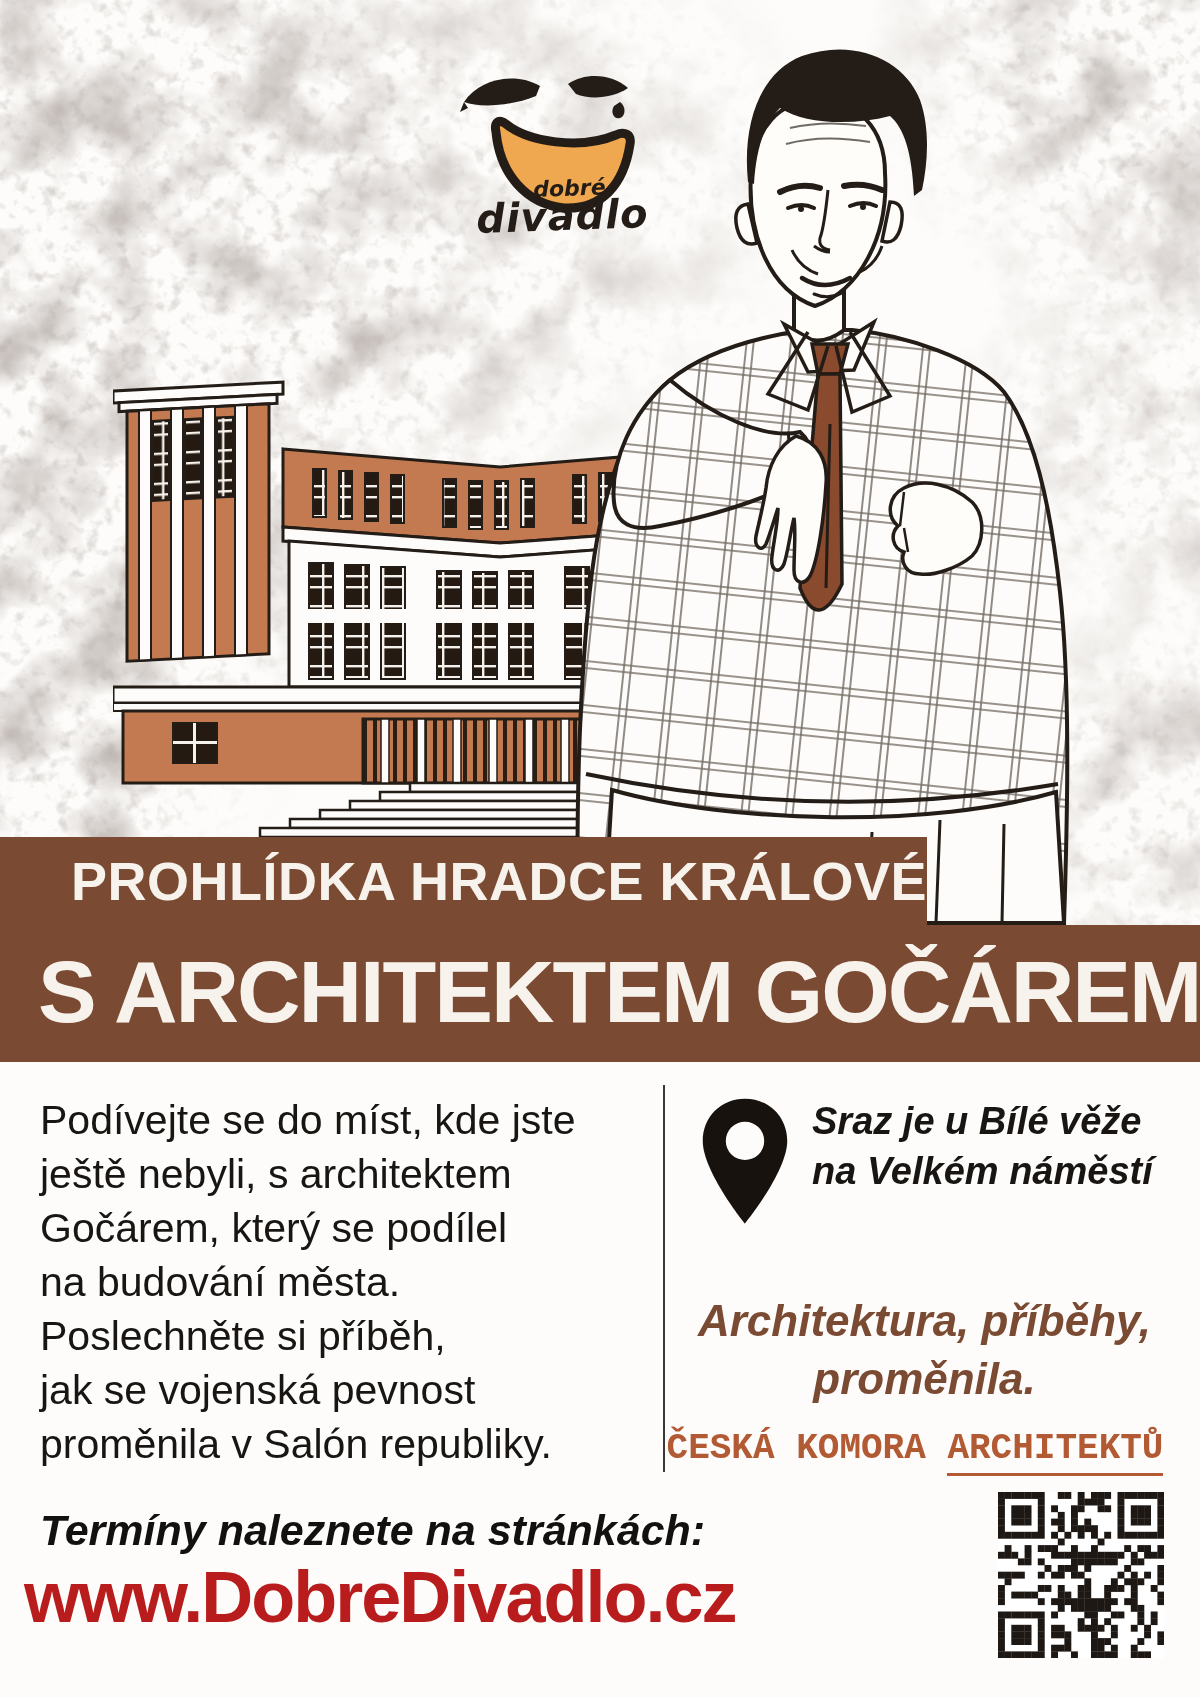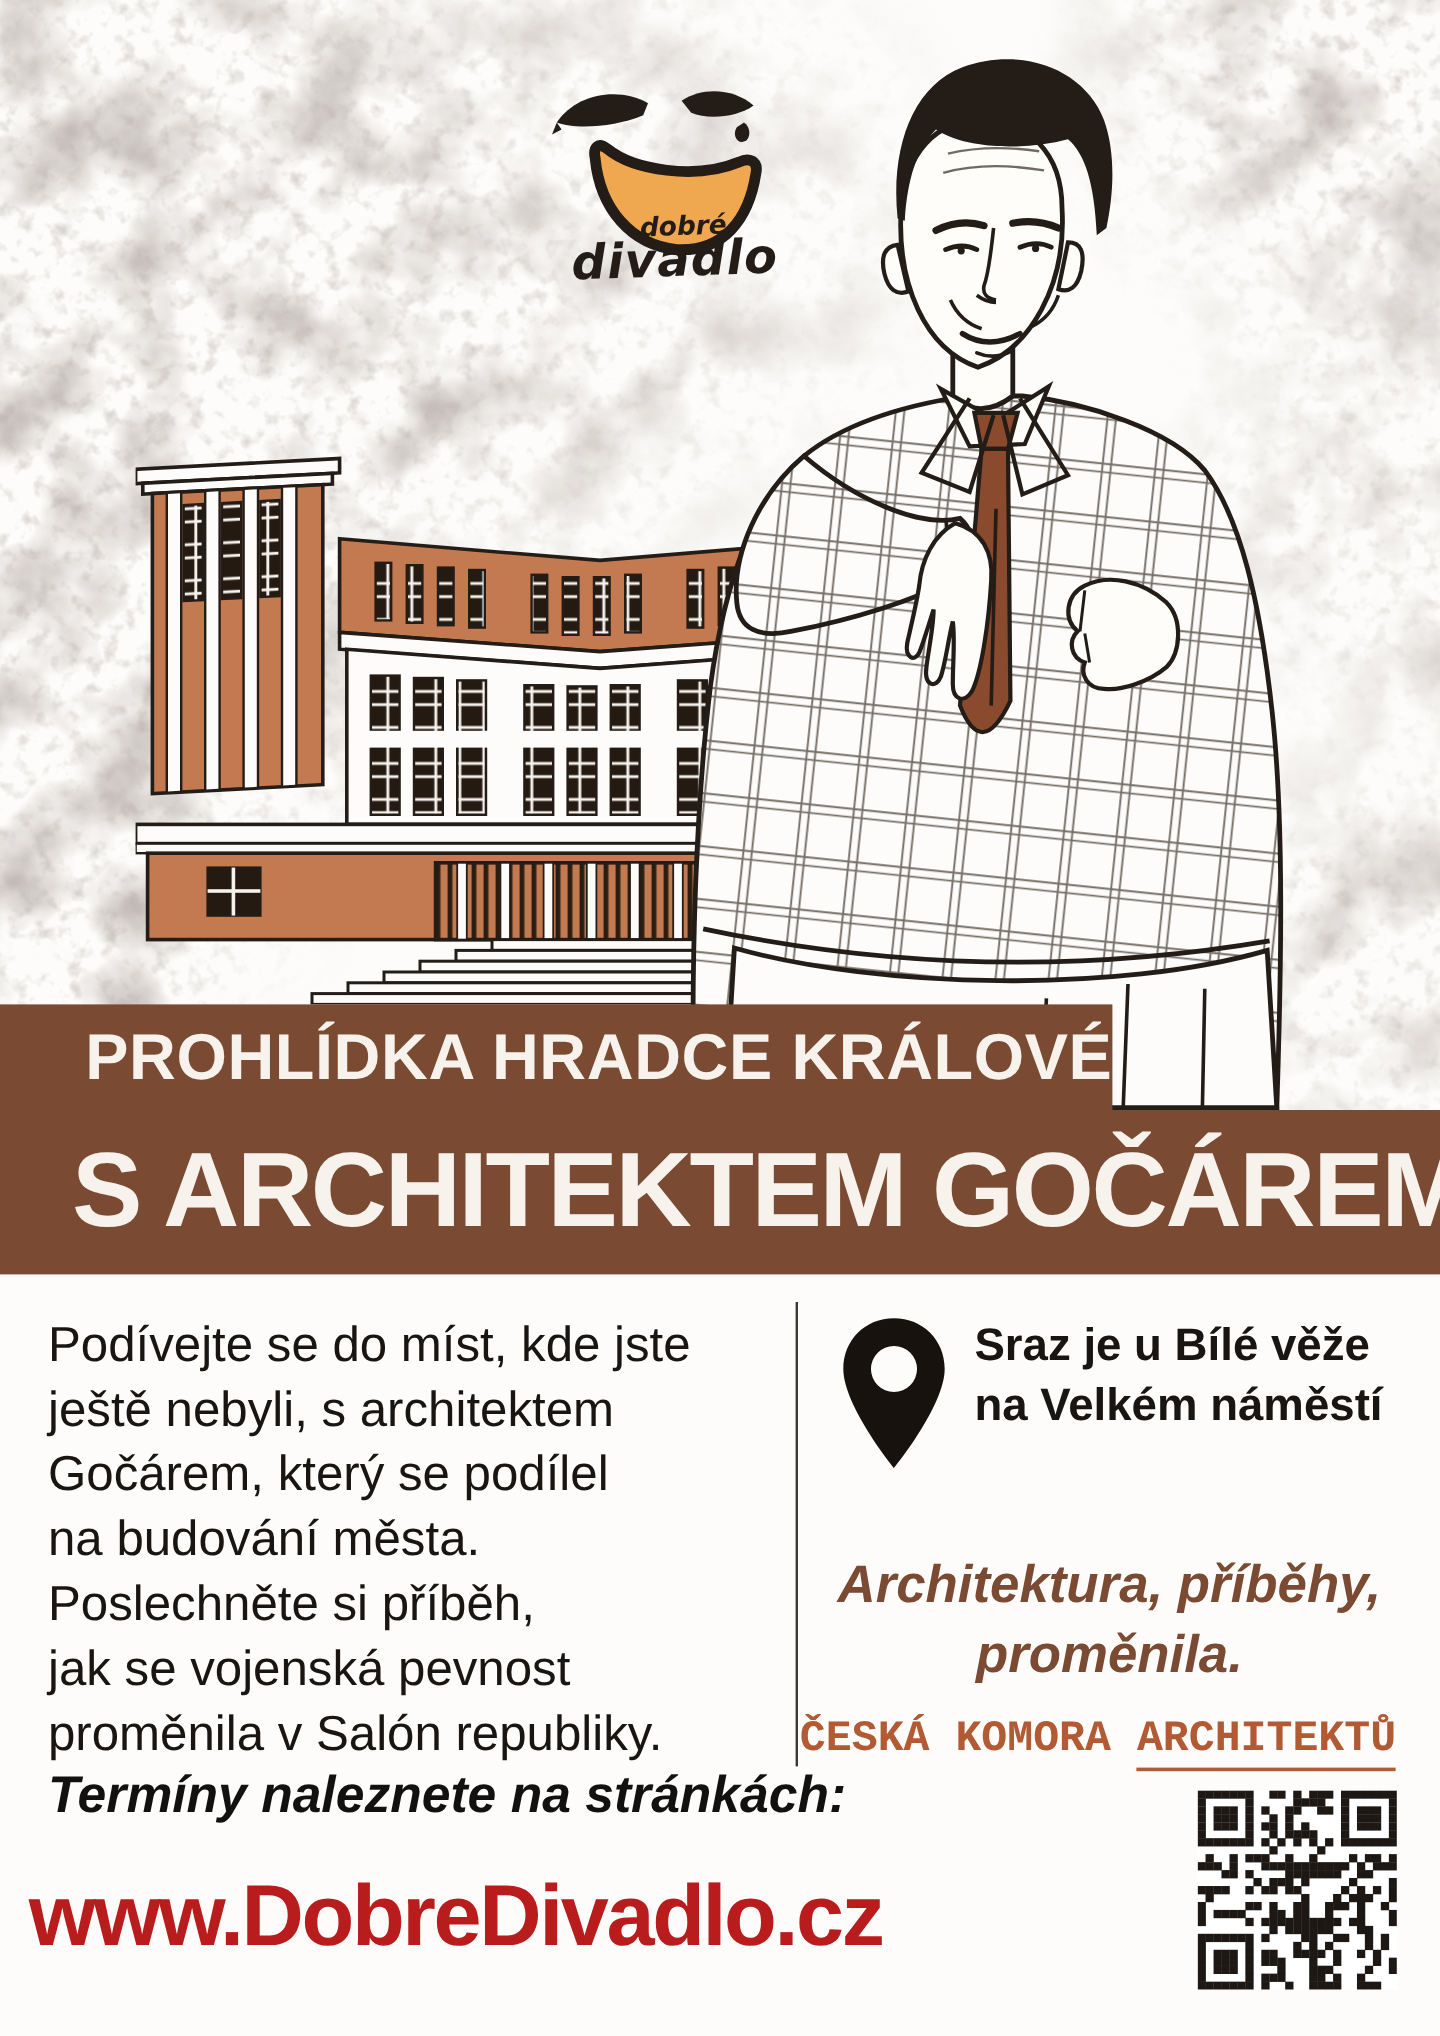--- a/index.html
+++ b/index.html
@@ -4,32 +4,32 @@
 <style>
   html,body{margin:0;padding:0;background:#e8e6e3;}
   #poster{position:relative;width:1200px;height:1697px;margin:0 auto;background:#fdfcfa;overflow:hidden;
           font-family:"Liberation Sans",sans-serif;color:#1c1713;}
   .abs{position:absolute;}
   
   #scene{left:0;top:0;width:1200px;height:925px;background:#fdfcfa;}
   
   .band{background:#7a4a33;color:#f7f2ec;font-weight:bold;white-space:nowrap;text-align:right;}
   #band1{left:0;top:837px;width:927px;height:88px;font-size:54px;line-height:88px;padding-left:42px;box-sizing:border-box;letter-spacing:.5px;}
-  #band2{left:0;top:925px;width:1200px;height:137px;font-size:88px;line-height:134px;padding-left:60px;box-sizing:border-box;letter-spacing:-2px;}
+  #band2{left:0;top:925px;width:1200px;height:137px;font-size:88px;line-height:134px;padding-left:38px;box-sizing:border-box;letter-spacing:-2px;}
   
   #desc{left:40px;top:1093px;width:600px;font-size:41px;line-height:54px;font-weight:normal;color:#181512;}
   #divider{left:663px;top:1085px;width:2px;height:387px;background:#3c3734;}
   #pin{left:697px;top:1092px;width:96px;height:140px;}
-  #meeting{left:812px;top:1096px;width:360px;font-size:38px;line-height:50px;font-weight:bold;color:#181512;}
+  #meeting{left:812px;top:1096px;width:360px;font-size:38px;line-height:50px;font-weight:bold;color:#181512;font-style:italic;}
   #tagline{left:672px;top:1292px;width:505px;text-align:center;font-size:44px;line-height:58px;
            font-style:italic;font-weight:bold;color:#7a4a33;}
   #partner{left:655px;top:1428px;width:520px;text-align:center;font-family:"Liberation Mono","DejaVu Sans Mono",monospace;
            font-size:36px;font-weight:bold;color:#b25a33;white-space:nowrap;}
   #partner .ul{border-bottom:3px solid #b25a33;padding-bottom:4px;}
-  #footnote{left:40px;top:1472px;font-size:43px;font-weight:bold;font-style:italic;color:#131110;}
+  #footnote{left:40px;top:1506px;font-size:43px;font-weight:bold;font-style:italic;color:#131110;}
   #url{left:24px;top:1556px;font-size:72px;font-weight:bold;letter-spacing:-2px;color:#b91c1c;}
   #qr{left:998px;top:1492px;width:166px;height:166px;background:#fff;}
   #qr svg{fill:#1d1814;}
 </style>
 </head>
 <body>
 
 <div id="poster">
 
   <div id="scene" class="abs">

